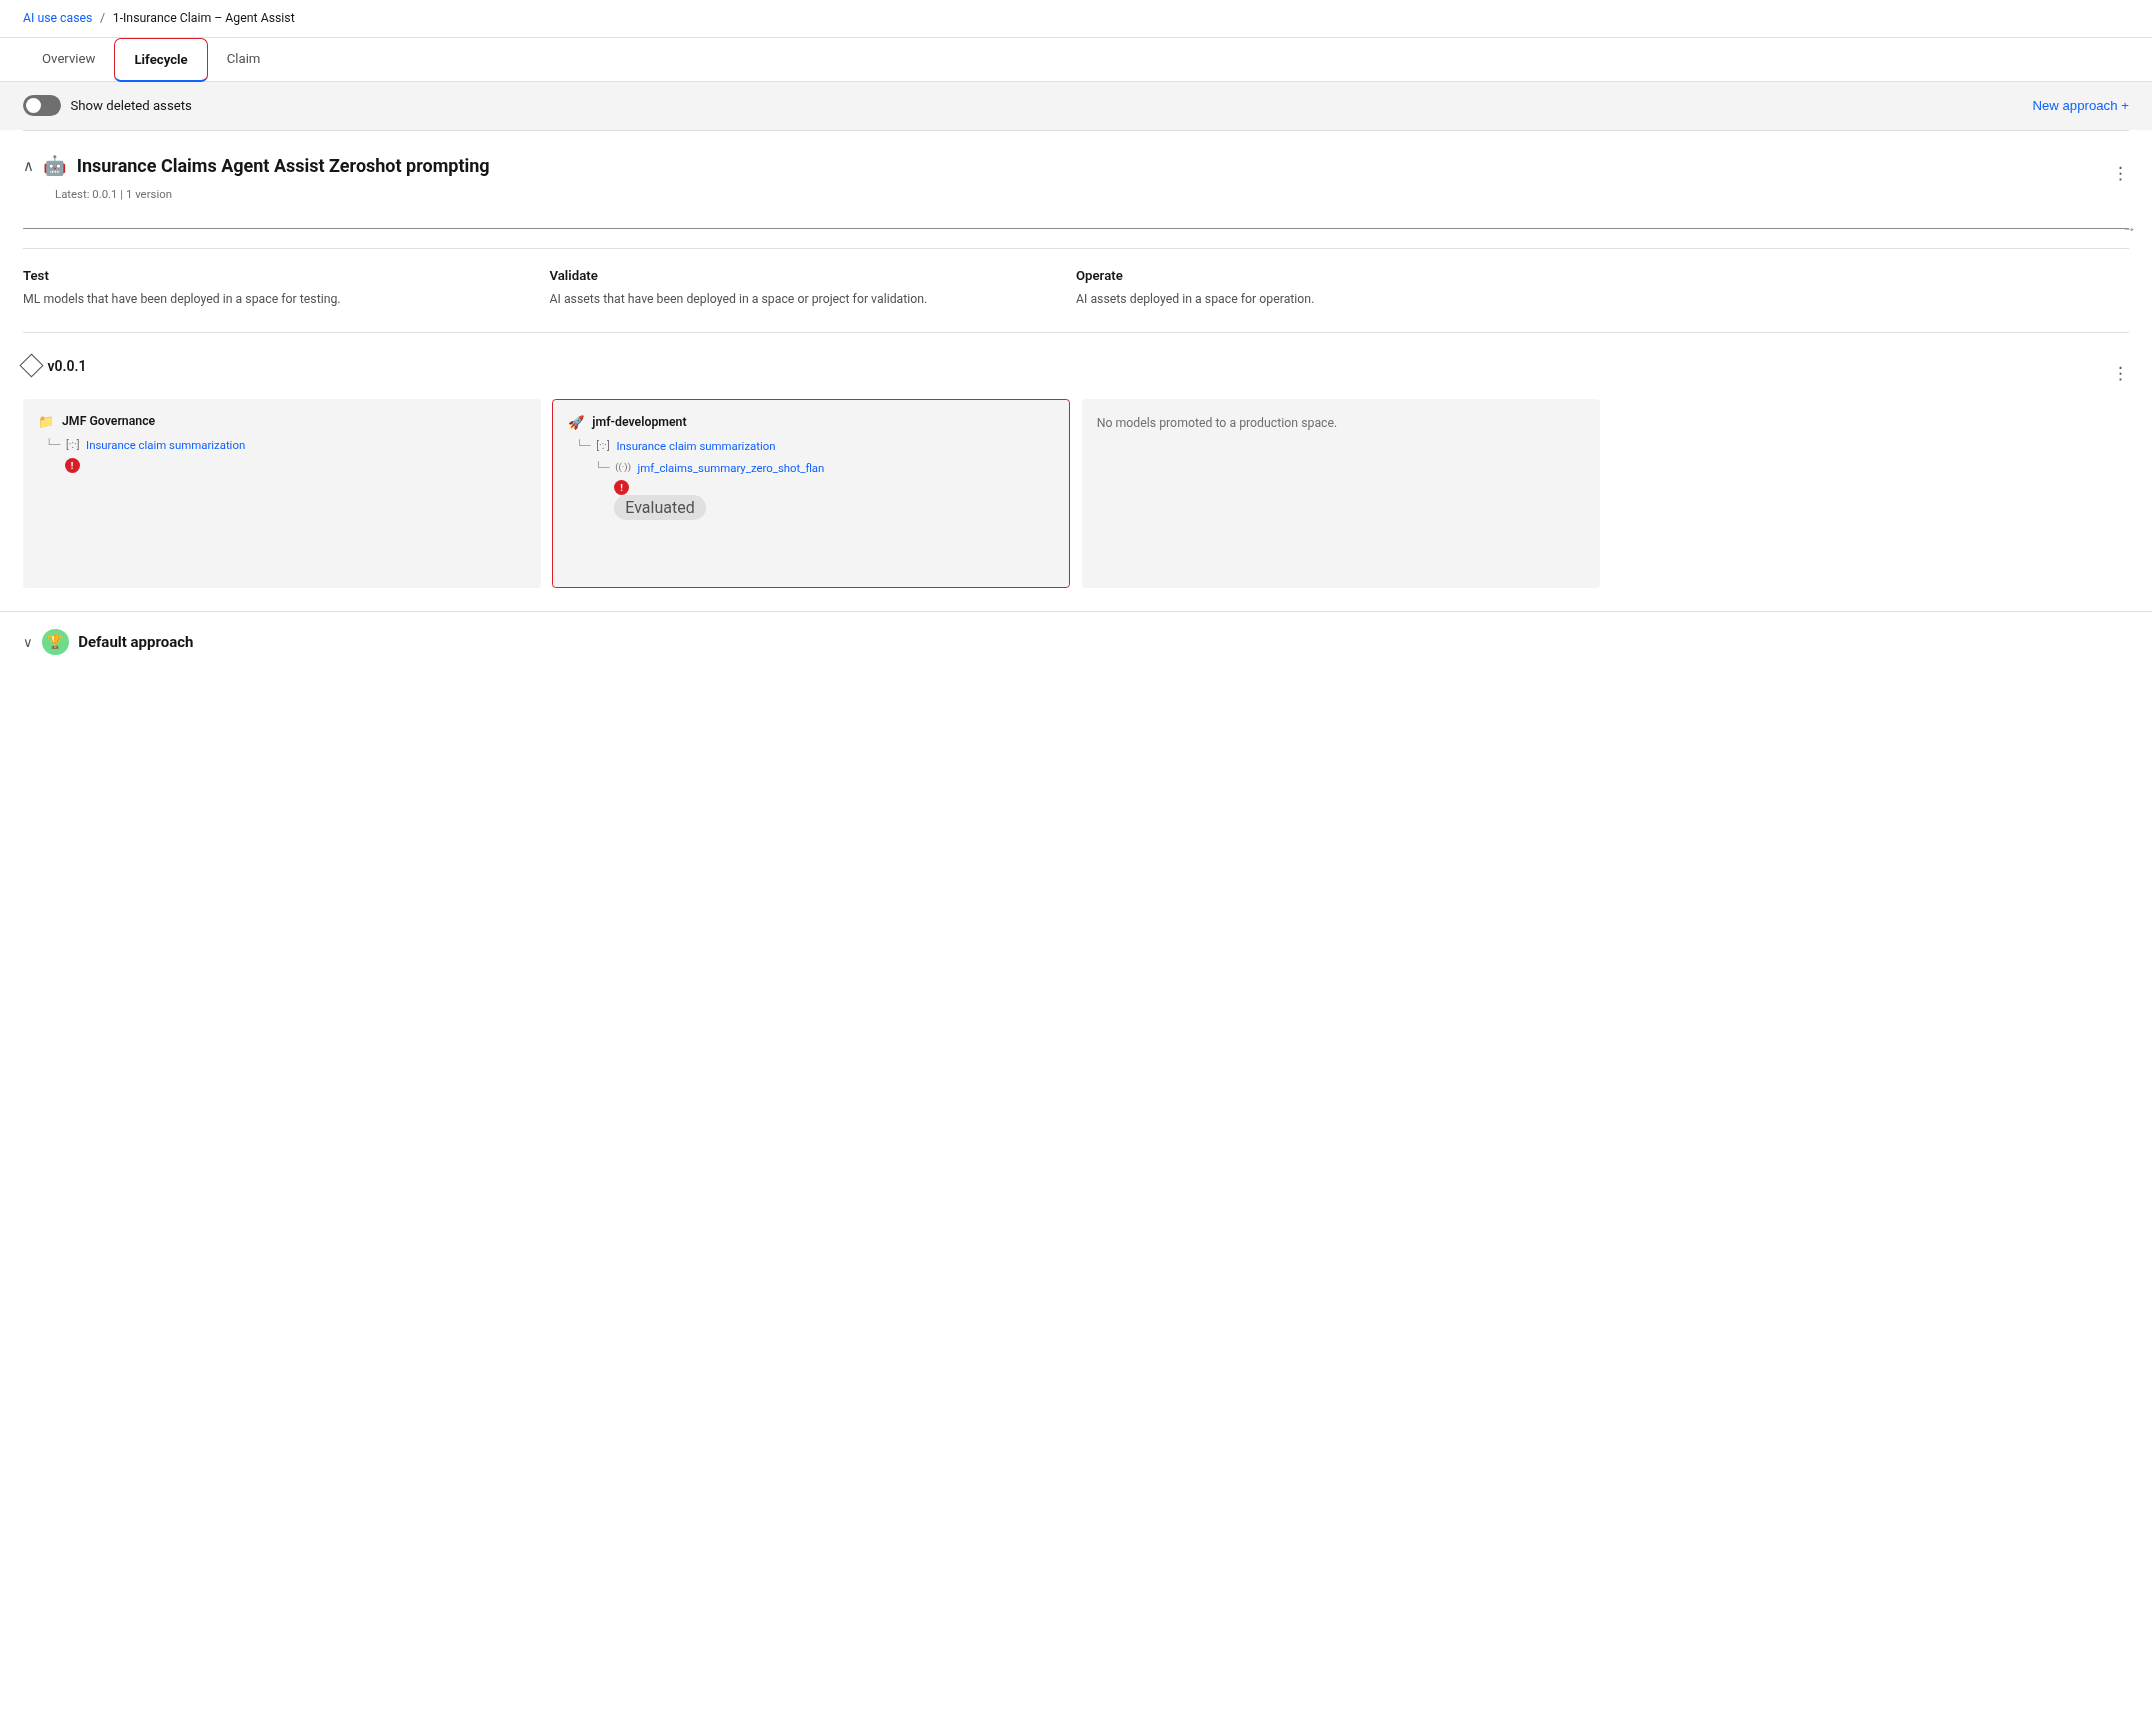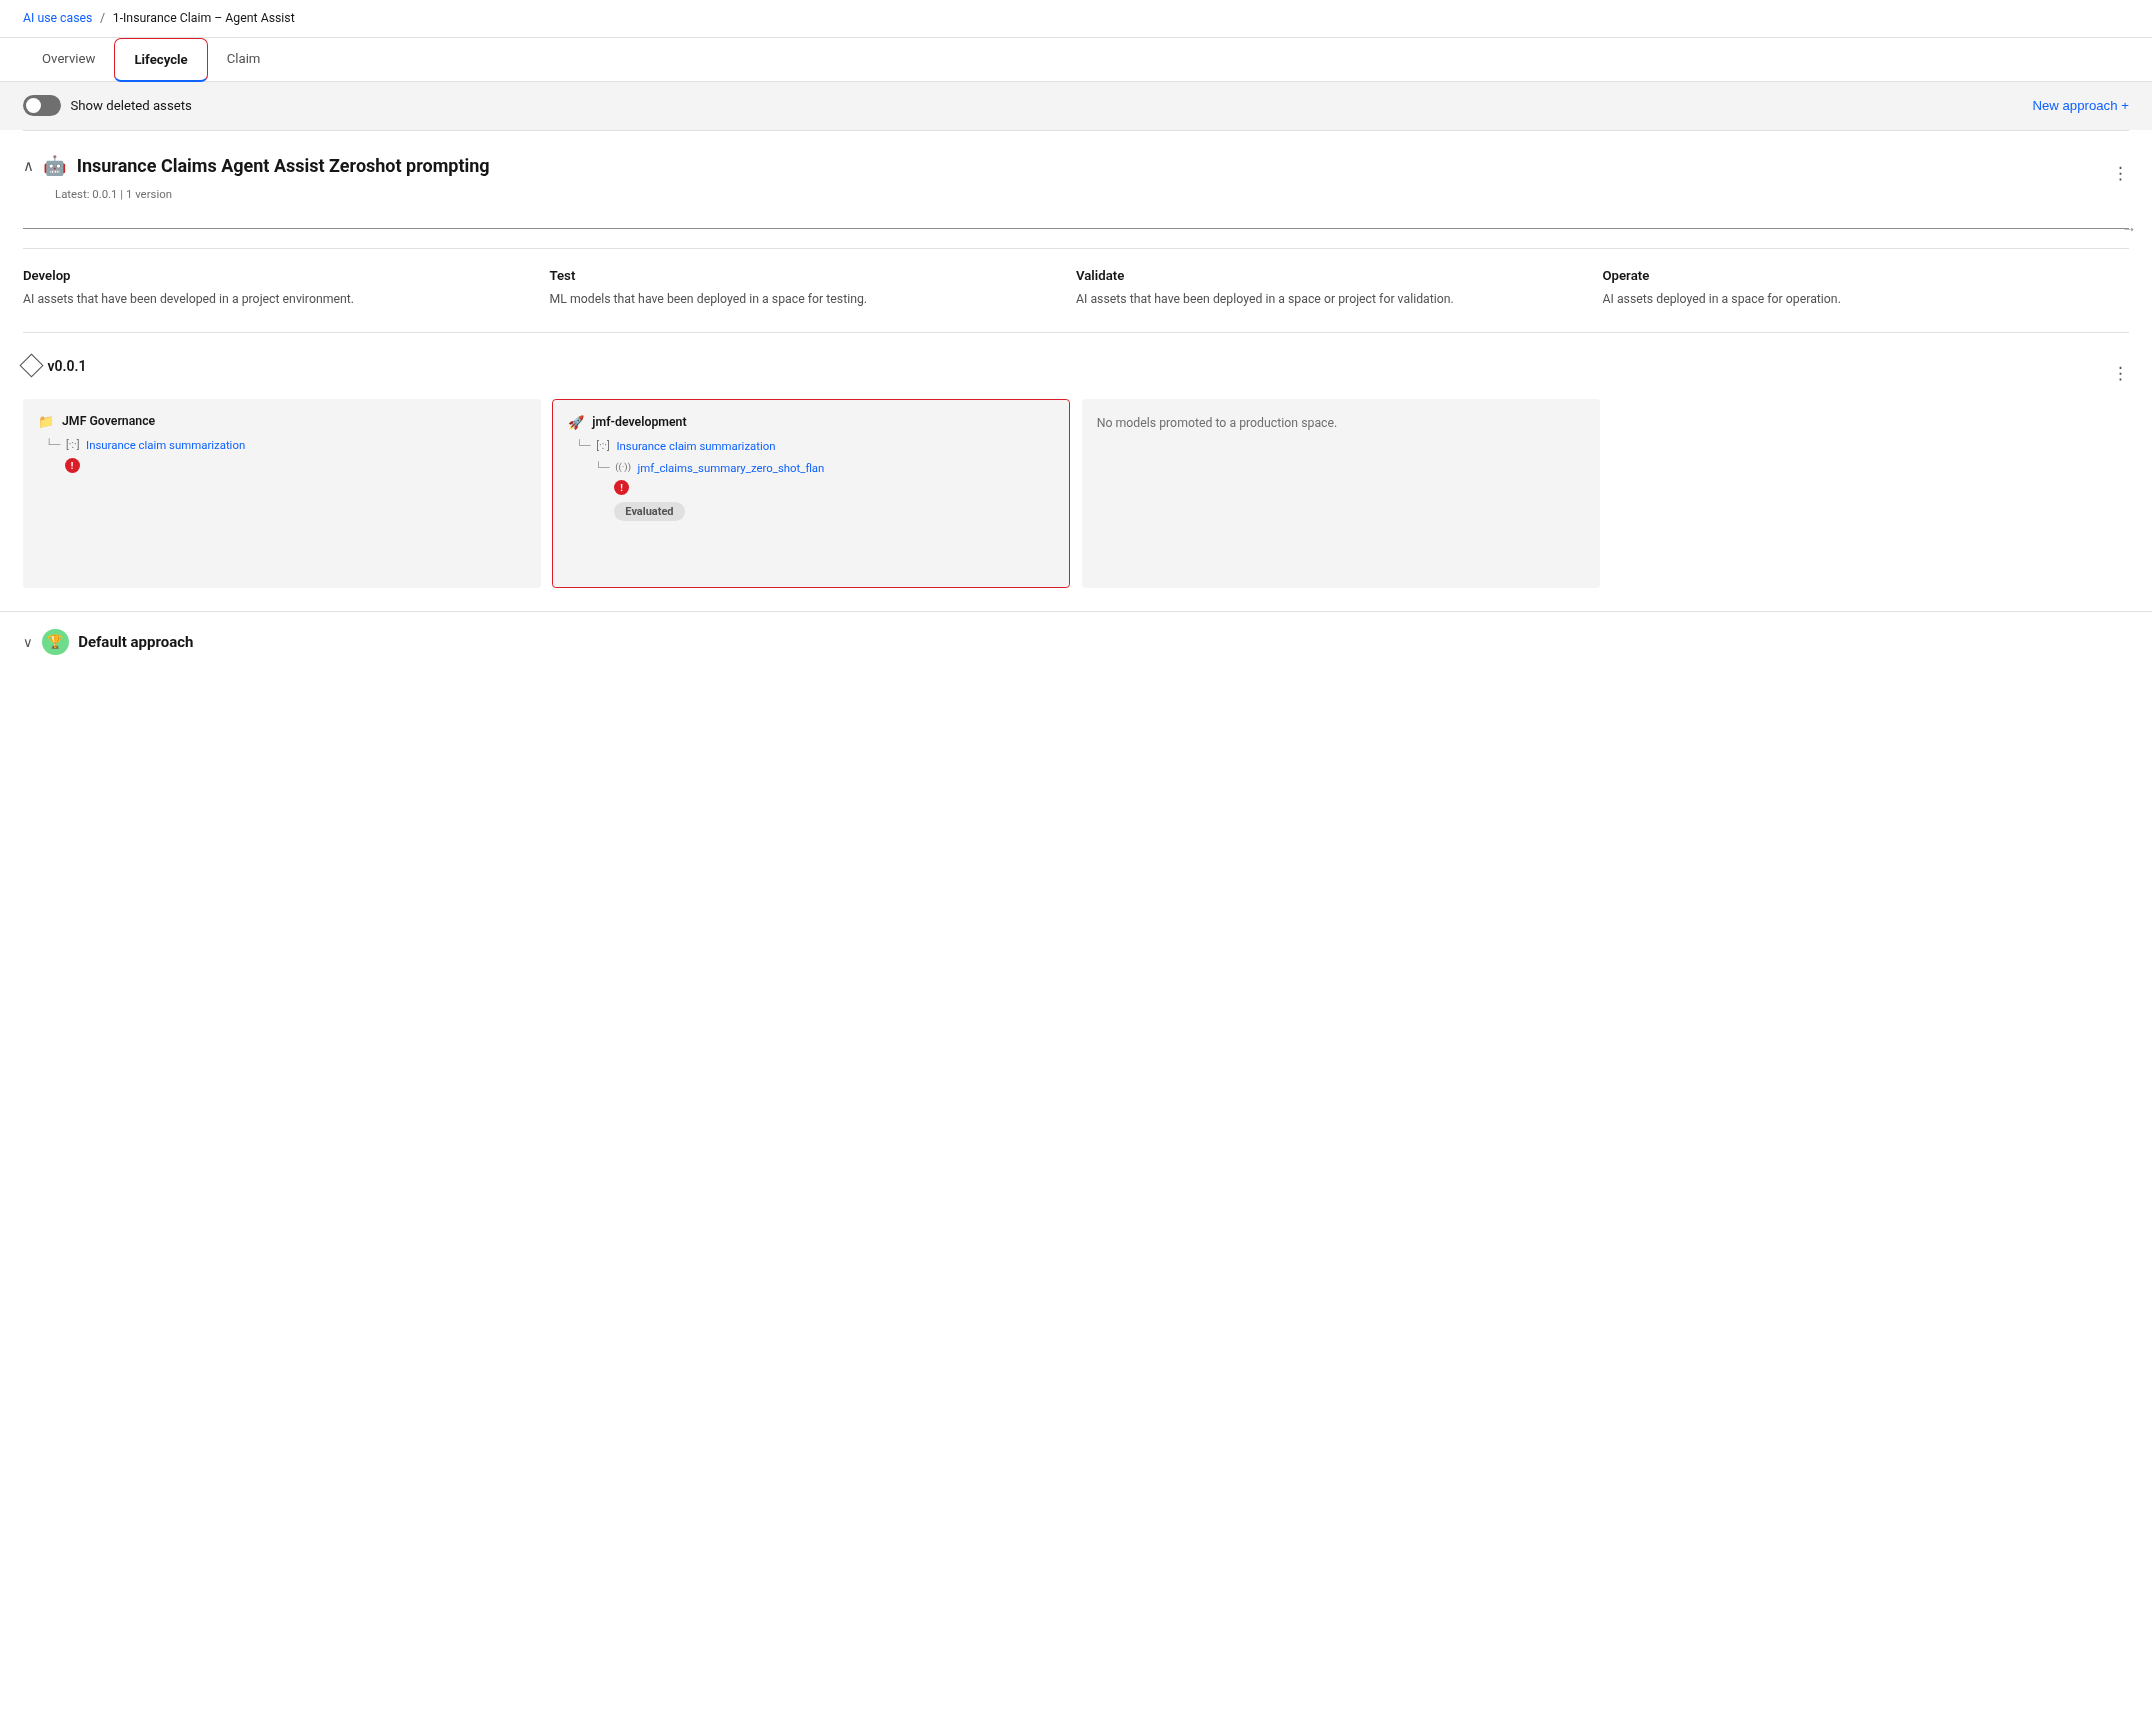--- a/index.html
+++ b/index.html
@@ -269,25 +269,24 @@
       font-size: 9.5px;
       font-weight: bold;
       margin-top: 3.8px;
       margin-left: 19px;
     }
     .evaluated-badge {
       background: #e0e0e0;
       color: #525252;
       border-radius: 19px;
       padding: 2.8px 11.4px;
-      font-size: 11px;
+      font-size: 16px;
       display: inline-block;
-      margin-top: 7px;
+      margin-top: 0;
       margin-left: 19px;
-      font-weight: bold;
     }
     .sub-tree {
       padding-left: 19px;
       margin-top: 5.7px;
     }
 
     .default-approach-section {
       border-top: 0.9px solid #e0e0e0;
       padding: 17px 23px 0 23px;
     }
@@ -359,24 +358,20 @@
       <span>⋮</span>
     </button>
   </div>
   <div class="approach-subtitle">Latest: 0.0.1 | 1 version</div>
 
   <div class="lifecycle-arrow-row">
     <div class="lifecycle-line"></div>
   </div>
 
   <div class="lifecycle-columns">
-    <div class="lifecycle-col">
-      <div class="lifecycle-col-title">Develop</div>
-      <div class="lifecycle-col-desc">AI assets that have been developed in a project environment.</div>
-    </div>
     <div class="lifecycle-col">
       <div class="lifecycle-col-title">Test</div>
       <div class="lifecycle-col-desc">ML models that have been deployed in a space for testing.</div>
     </div>
     <div class="lifecycle-col">
       <div class="lifecycle-col-title">Validate</div>
       <div class="lifecycle-col-desc">AI assets that have been deployed in a space or project for validation.</div>
     </div>
     <div class="lifecycle-col">
       <div class="lifecycle-col-title">Operate</div>

